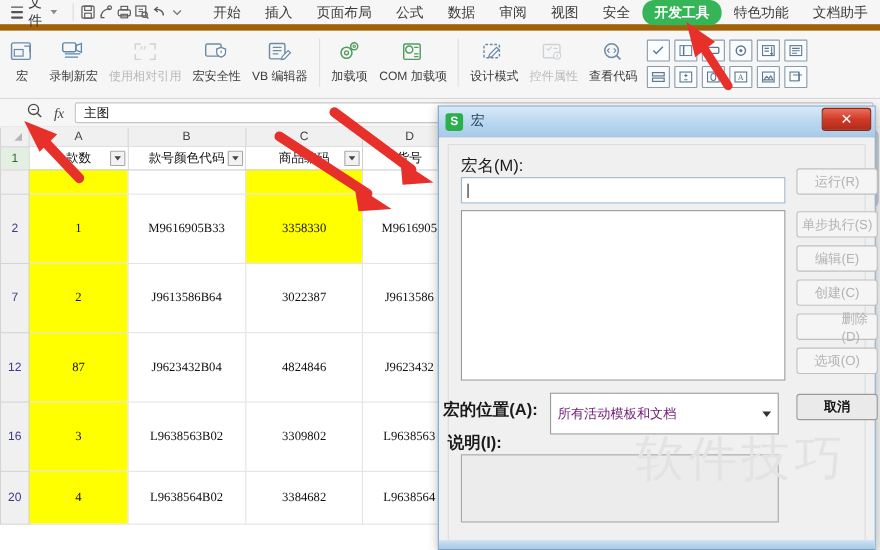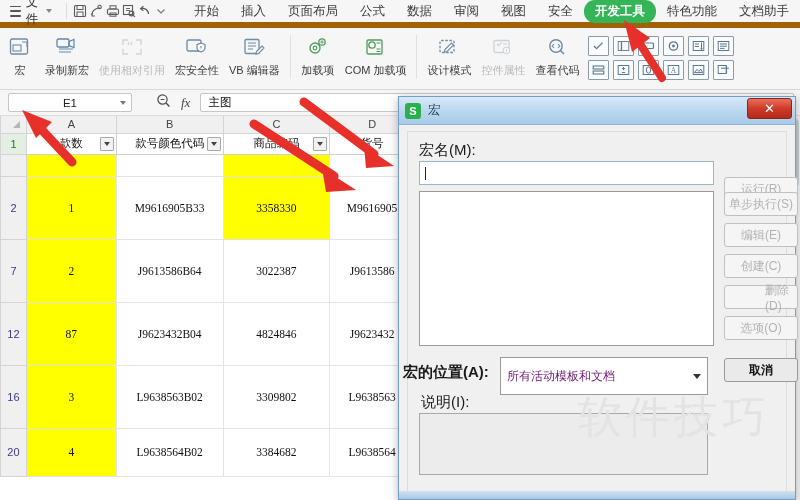--- a/index.html
+++ b/index.html
@@ -416,24 +416,20 @@
       <div class="cbox">
           <svg width="13" height="12" viewBox="0 0 13 12">
             <rect x="1.2" y="1.5" width="8" height="8" fill="none" stroke="#5b7893" stroke-width="1"></rect>
             <path d="M4 4.2 h8 M9.6 1.8 v7.8" stroke="#5b7893" stroke-width="1"></path>
           </svg>
         </div>
     </div>
   </div>
 
   <div class="fbar">
-    <div class="namebox">
-      <span>E1</span>
-      <span class="nb-caret"></span>
-    </div>
     <div class="fb-icons">
       <span>
         <svg width="15" height="15" viewBox="0 0 15 15">
             <circle cx="6.5" cy="6.5" r="4.6" fill="none" stroke="#4a4a4a" stroke-width="1.2"></circle>
             <path d="M10 10 l3.4 3.4" stroke="#4a4a4a" stroke-width="1.4"></path>
             <path d="M4.6 6.5 h3.8" stroke="#4a4a4a" stroke-width="1"></path>
           </svg>
       </span>
       <span class="fx">fx</span>
     </div>
@@ -571,35 +567,35 @@
 
       <span class="lbl" style="left:20px; top:16px;">宏名(M):</span>
 
       <div class="txtin" style="left:20px; top:36px; width:295px; height:24px;">
         <span class="caretbar"></span>
         <span></span>
       </div>
 
       <div class="listbox" style="left:20px; top:66px; width:295px; height:155px;"></div>
 
-      <div class="dbtn" style="left:325px; top:52px;">运行(R)</div>
+      <div class="dbtn" style="left:325px; top:28px;">运行(R)</div>
       <div class="dbtn" style="left:325px; top:67px;">单步执行(S)</div>
       <div class="dbtn" style="left:325px; top:98px;">编辑(E)</div>
       <div class="dbtn" style="left:325px; top:129px;">创建(C)</div>
       <div class="dbtn" style="left:325px; top:160px;padding-left:40px;">删除(D)</div>
       <div class="dbtn" style="left:325px; top:191px;">选项(O)</div>
       <div class="dbtn enabled" style="left:325px; top:233px;">取消</div>
 
       <span class="lbl" style="left:4px; top:238px;font-weight:bold;">宏的位置(A):</span>
       <div class="combo" style="left:101px; top:232px; width:208px;">
         <span>所有活动模板和文档</span>
         <span class="c-caret"></span>
       </div>
 
-      <span class="lbl" style="left:22px; top:268px;">说明(I):</span>
+      <span class="lbl" style="left:8px; top:268px;font-weight:bold;">说明(I):</span>
       <div class="descbox" style="left:20px; top:288px; width:289px; height:62px;">
         <span></span>
       </div>
 
       <div class="dlg-bottombar"></div>
     </div>
   </div>
 
   <div class="watermark">软件技巧</div>
 

